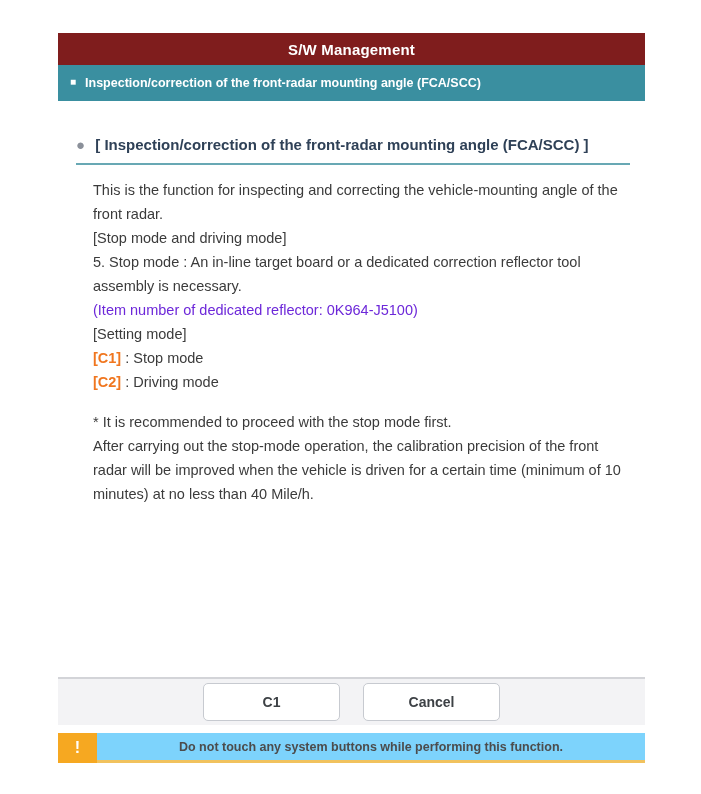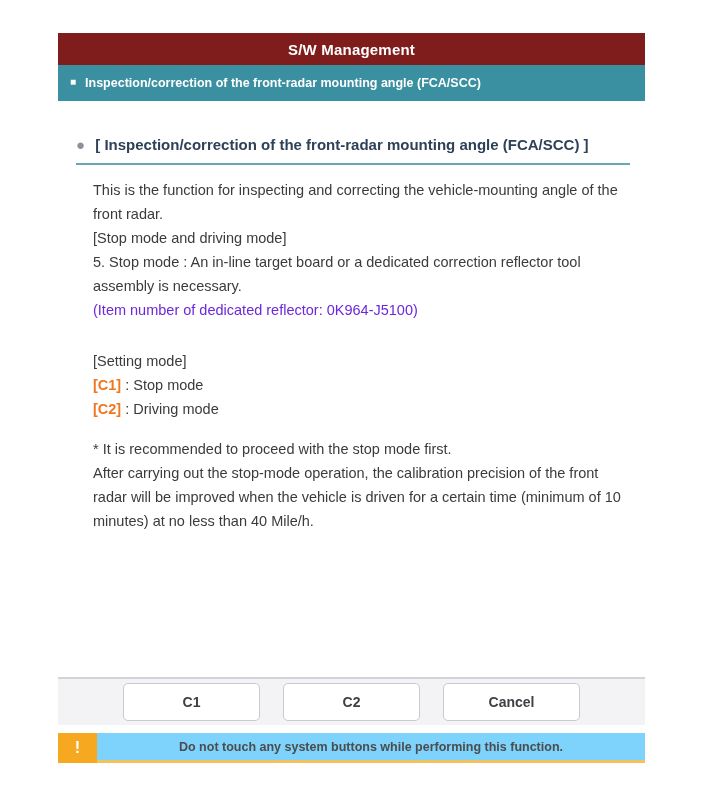--- a/index.html
+++ b/index.html
@@ -23,21 +23,21 @@
     border-bottom:2px solid #68a8b4;padding-bottom:10px;
     color:#2f4157;font-weight:bold;font-size:15px;
   }
   .bullet-icon{color:#8b909a;margin-right:6px;}
   .body-text{
     position:absolute;left:93px;top:178px;width:540px;
     font-size:14.5px;line-height:24px;color:#3b3b3b;
   }
   .body-text p{margin:0;}
   .intro{margin-bottom:19px;}
-  .stop-block{margin-bottom:27px;}
+  .stop-block{}
   .setting-block{margin-bottom:16px;}
   .red-text{color:#6d28d9;}
   .orange-tag{color:#f0761f;font-weight:bold;margin-top:36px;}
   .button-bar{
     position:absolute;left:58px;top:677px;width:587px;height:48px;box-sizing:border-box;
     background:#f3f3f5;border-top:2px solid #d3d4d8;
     display:flex;align-items:center;justify-content:center;gap:23px;
   }
   .btn{
     width:137px;height:38px;background:#ffffff;border:1.5px solid #c7cad0;border-radius:5px;
@@ -90,21 +90,20 @@
     </div>
 
     <div>
       <p>* It is recommended to proceed with the stop mode first.</p>
       <p>After carrying out the stop-mode operation, the calibration precision of the front radar will be improved when the vehicle is driven for a certain time (minimum of 10 minutes) at no less than 40 Mile/h.</p>
     </div>
   </div>
 
   <div class="button-bar">
     <button class="btn">C1</button>
-    <button class="btn">C2</button>
     <button class="btn">Cancel</button>
   </div>
 
   <div class="warning-bar">
     <div class="warn-icon">!</div>
     <div class="warn-msg">Do not touch any system buttons while performing this function.</div>
   </div>
 
 </div>
 

